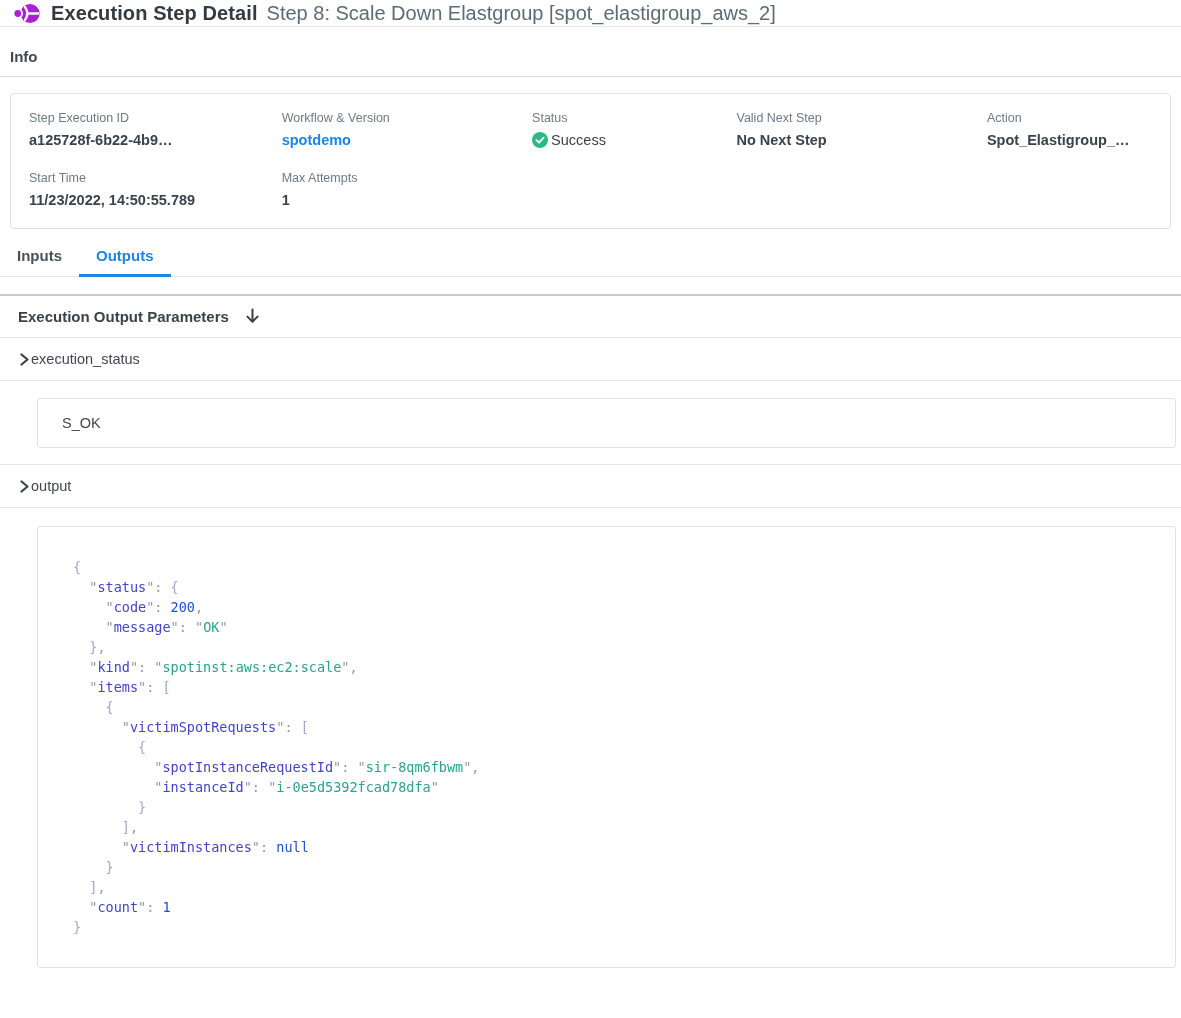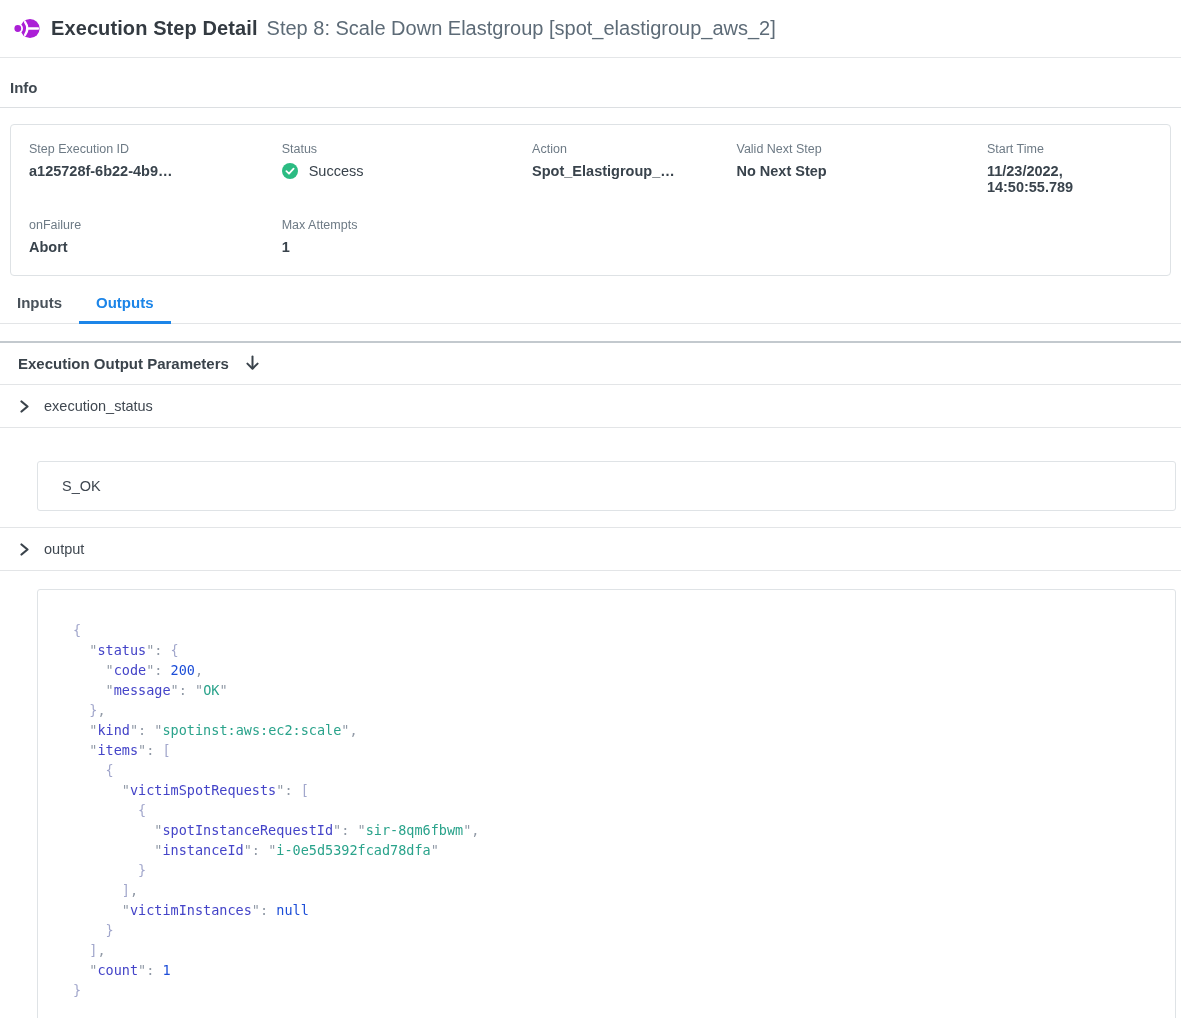--- a/index.html
+++ b/index.html
@@ -4,40 +4,40 @@
 <style>
   * { margin:0; padding:0; box-sizing:border-box; }
   html,body { background:#fff; }
   body {
     width:1181px; height:1018px; overflow:hidden; position:relative;
     font-family:"Liberation Sans", sans-serif; color:#3a444d;
   }
 
   
   .app-header {
-    height:58px; display:flex; align-items:center; padding-left:13px;
+    height:27px; display:flex; align-items:center; padding-left:13px;
     border-bottom:1px solid #e4e6e8;
   }
   .app-header .logo { width:27px; height:25px; margin-right:11px; flex:0 0 auto; }
   .app-header h1 { font-size:20px; font-weight:700; color:#333a41; letter-spacing:.1px; }
   .app-header .subtitle { font-size:20px; font-weight:400; color:#5d6b77; margin-left:9px; }
 
   
   .info-label { margin:21px 0 11px 10px; font-size:15px; font-weight:600; color:#3f4850; }
   .info-divider { border:none; border-top:1px solid #dcdfe2; margin:0; }
 
   .card {
     margin:16px 10px 0 10px; border:1px solid #dee2e5; border-radius:4px;
     padding:17px 18px 20px 18px;
     display:grid; grid-template-columns:22.5% 22.3% 18.2% 22.3% 1fr; row-gap:23px;
   }
   .cell .label { font-size:12.5px; color:#6d7a85; }
   .cell .value { margin-top:7px; font-size:14.5px; font-weight:600; color:#39434c; }
   a.link { color:#1c85e8; text-decoration:none; font-weight:600; }
-  .status-value { display:flex; align-items:center; gap:11px; font-weight:400 !important; }
+  .status-value { display:flex; align-items:center; gap:3px; font-weight:400 !important; }
   .status-value svg { width:16px; height:16px; }
 
   
   .tabs { margin-top:17px; display:flex; border-bottom:1px solid #e3e5e7; }
   .tab {
     padding:0 17px 10px 17px; font-size:15px; font-weight:600; color:#49525a;
     cursor:pointer; position:relative; top:1px; border-bottom:3px solid transparent;
   }
   .tab.active { color:#1c85e8; border-bottom-color:#1c85e8; }
 
@@ -45,29 +45,29 @@
 
   
   .out-header {
     display:flex; align-items:flex-end; gap:15px;
     padding:12px 0 12px 18px; border-bottom:1px solid #e3e5e7;
   }
   .out-header .title { font-size:15px; font-weight:700; color:#3a434b; }
   .out-header svg { width:17px; height:17px; }
 
   .param-row {
-    display:flex; align-items:center; gap:13px;
+    display:flex; align-items:center; 
     padding:13px 0 13px 18px; border-bottom:1px solid #e3e5e7; cursor:pointer;
   }
   .param-row .chev { width:13px; height:13px; flex:0 0 auto; }
   .param-row .pname { font-size:14.5px; color:#3f4750; }
 
   .param-body { border-bottom:1px solid #e3e5e7; }
   .value-box {
-    margin:33px 5px 16px 37px; border:1px solid #dfe3e6; border-radius:3px;
+    margin:17px 5px 16px 37px; border:1px solid #dfe3e6; border-radius:3px;
     padding:16px 24px; font-size:14.5px; color:#3f4750;
   }
 
   .json-box {
     margin:18px 5px 13px 37px; border:1px solid #dfe3e6; border-radius:3px;
     padding:30px 16px 30px 35px;
   }
   .json-box pre {
     font-family:"DejaVu Sans Mono", monospace; font-size:13.5px; line-height:20px;
     white-space:pre; color:#8f97a5;
@@ -94,44 +94,44 @@
 
 <div class="info-label">Info</div>
 <hr class="info-divider">
 
 <section class="card">
   <div class="cell">
     <div class="label">Step Execution ID</div>
     <div class="value">a125728f-6b22-4b9…</div>
   </div>
   <div class="cell">
+    <div class="label">Workflow &amp; Version</div>
+    <div class="value"><a class="link" href="#">spotdemo</a></div>
+  </div>
+  <div class="cell">
     <div class="label">Status</div>
     <div class="value status-value">
       <svg viewBox="0 0 16 16" aria-hidden="true">
         <circle cx="8" cy="8" r="8" fill="#2bbb82"></circle>
         <path d="M4.4 8.2 L7 10.7 L11.6 5.6" stroke="#ffffff" stroke-width="1.8" fill="none" stroke-linecap="round" stroke-linejoin="round"></path>
       </svg>
       <span>Success</span>
     </div>
   </div>
   <div class="cell">
+    <div class="label">Valid Next Step</div>
+    <div class="value">No Next Step</div>
+  </div>
+  <div class="cell">
     <div class="label">Action</div>
     <div class="value">Spot_Elastigroup_…</div>
   </div>
   <div class="cell">
-    <div class="label">Valid Next Step</div>
-    <div class="value">No Next Step</div>
-  </div>
-  <div class="cell">
     <div class="label">Start Time</div>
     <div class="value">11/23/2022, 14:50:55.789</div>
-  </div>
-  <div class="cell">
-    <div class="label">onFailure</div>
-    <div class="value">Abort</div>
   </div>
   <div class="cell">
     <div class="label">Max Attempts</div>
     <div class="value">1</div>
   </div>
   <div class="cell"></div>
 </section>
 
 <nav class="tabs">
   <div class="tab">Inputs</div>

